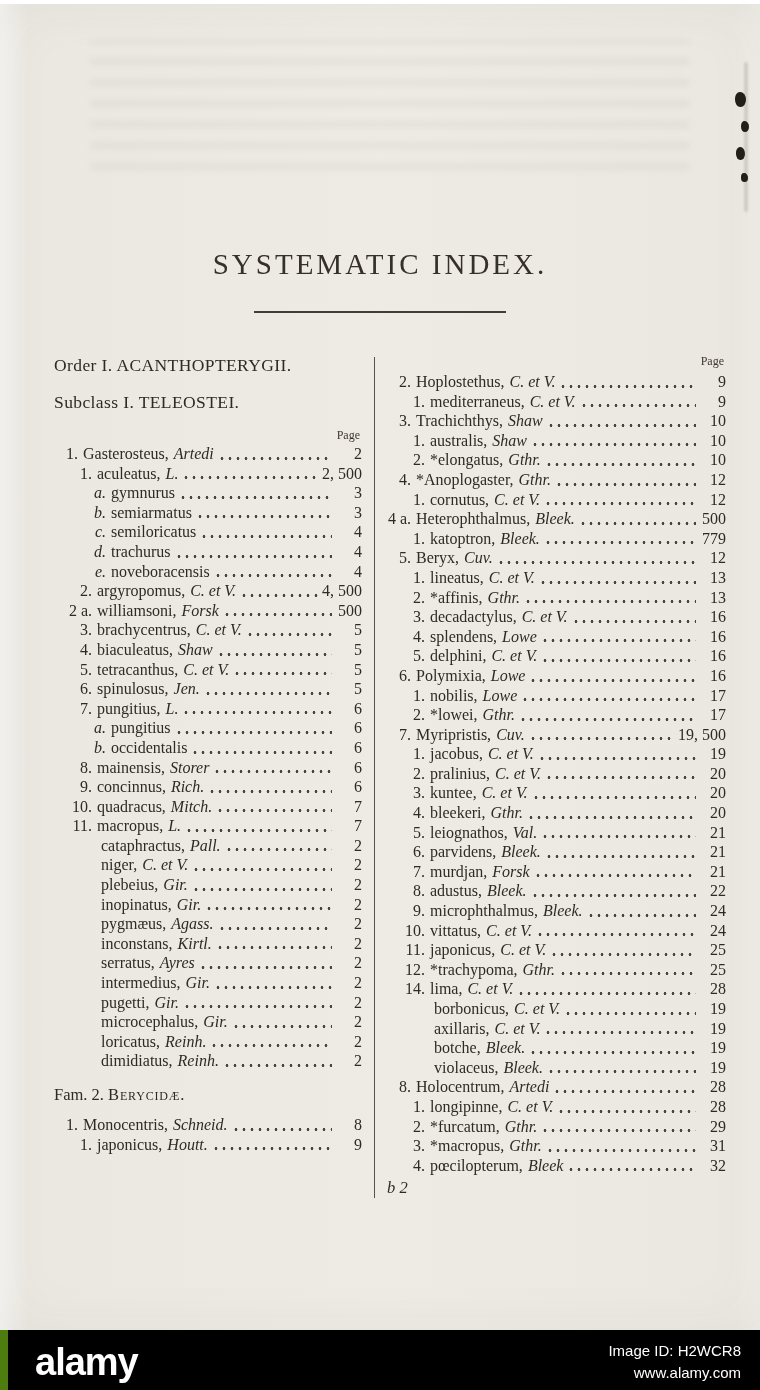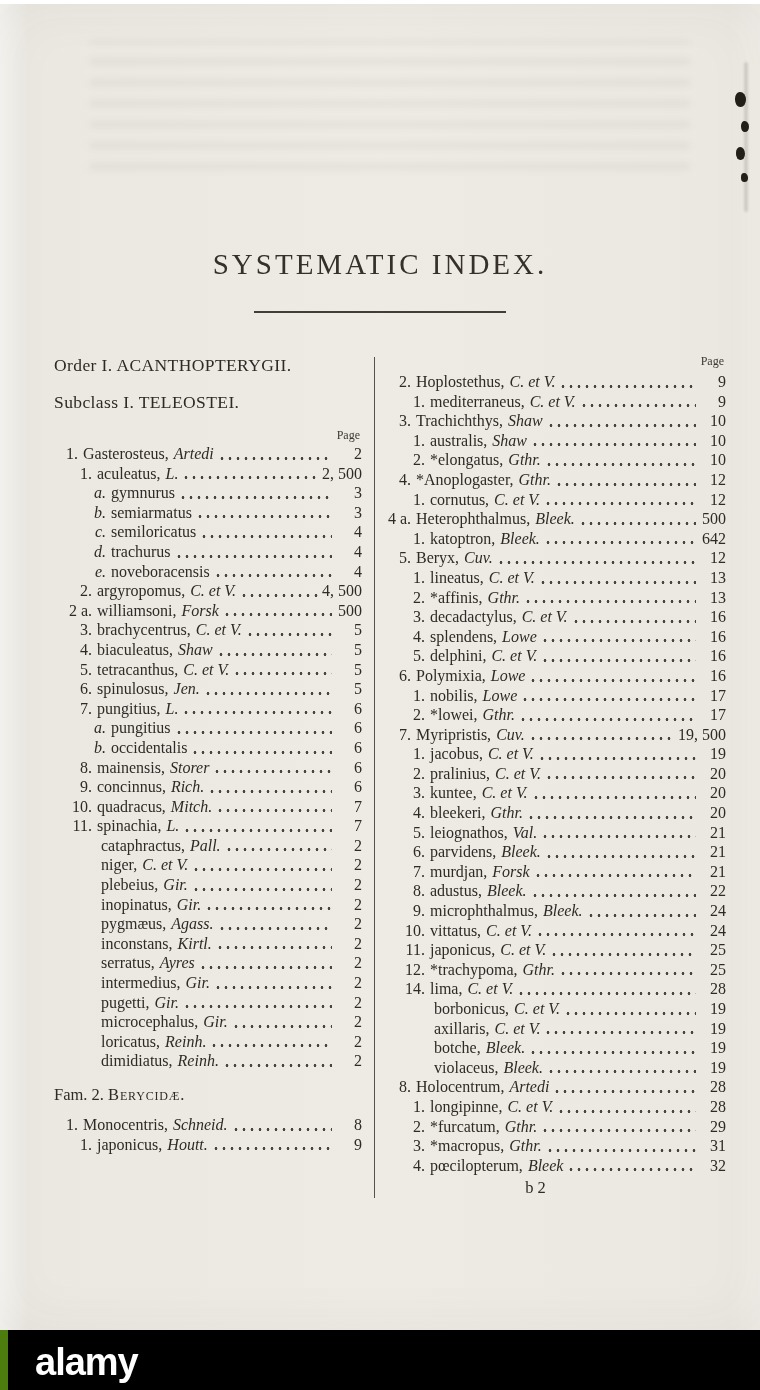--- a/index.html
+++ b/index.html
@@ -110,22 +110,23 @@
     height:5px;
     min-width:6px;
     margin:0 4px 3px 6px;
     background-image:radial-gradient(circle at 2px 2.5px, #4b453d 1.25px, transparent 1.6px);
     background-size:8px 5px;
     background-repeat:repeat-x;
   }
   .epage{flex:none;text-align:right;min-width:26px;}
 
   .sig-mark{
-    text-align:center;
+    text-align:left;
     padding-right:42px;
+    font-style:italic;
     font-size:16.5px;
     margin-top:3px;
   }
 
   
   .alamy-bar{
     position:absolute;left:8px;bottom:0;
     width:760px;height:64px;
     background:#000000;
     display:flex;align-items:center;justify-content:space-between;
@@ -285,21 +286,21 @@
             </div>
             <div class="entry indent-1">
               <span class="num">10.</span>
               <span class="ename">quadracus,</span>
               <span class="eauthor">Mitch.</span>
               <span class="dots"></span>
               <span class="epage">7</span>
             </div>
             <div class="entry indent-1">
               <span class="num">11.</span>
-              <span class="ename">spinachia,</span>
+              <span class="ename">macropus,</span>
               <span class="eauthor">L.</span>
               <span class="dots"></span>
               <span class="epage">7</span>
             </div>
             <div class="entry indent-2">
               <span class="num"></span>
               <span class="ename">cataphractus,</span>
               <span class="eauthor">Pall.</span>
               <span class="dots"></span>
               <span class="epage">2</span>
@@ -463,21 +464,21 @@
               <span class="ename">Heterophthalmus,</span>
               <span class="eauthor">Bleek.</span>
               <span class="dots"></span>
               <span class="epage">500</span>
             </div>
             <div class="entry indent-1">
               <span class="num">1.</span>
               <span class="ename">katoptron,</span>
               <span class="eauthor">Bleek.</span>
               <span class="dots"></span>
-              <span class="epage">642</span>
+              <span class="epage">779</span>
             </div>
             <div class="entry indent-0">
               <span class="num">5.</span>
               <span class="ename">Beryx,</span>
               <span class="eauthor">Cuv.</span>
               <span class="dots"></span>
               <span class="epage">12</span>
             </div>
             <div class="entry indent-1">
               <span class="num">1.</span>
@@ -698,15 +699,19 @@
             </div>
           </div>
         <div class="sig-mark">b 2</div>
       </div>
 
     </div>
   </div>
 
   <div class="alamy-bar">
     <div class="alamy-brand">alamy</div>
+    <div class="alamy-meta">
+      <div>Image ID: H2WCR8</div>
+      <div>www.alamy.com</div>
+    </div>
   </div>
 
 </div>
 
 </body></html>

